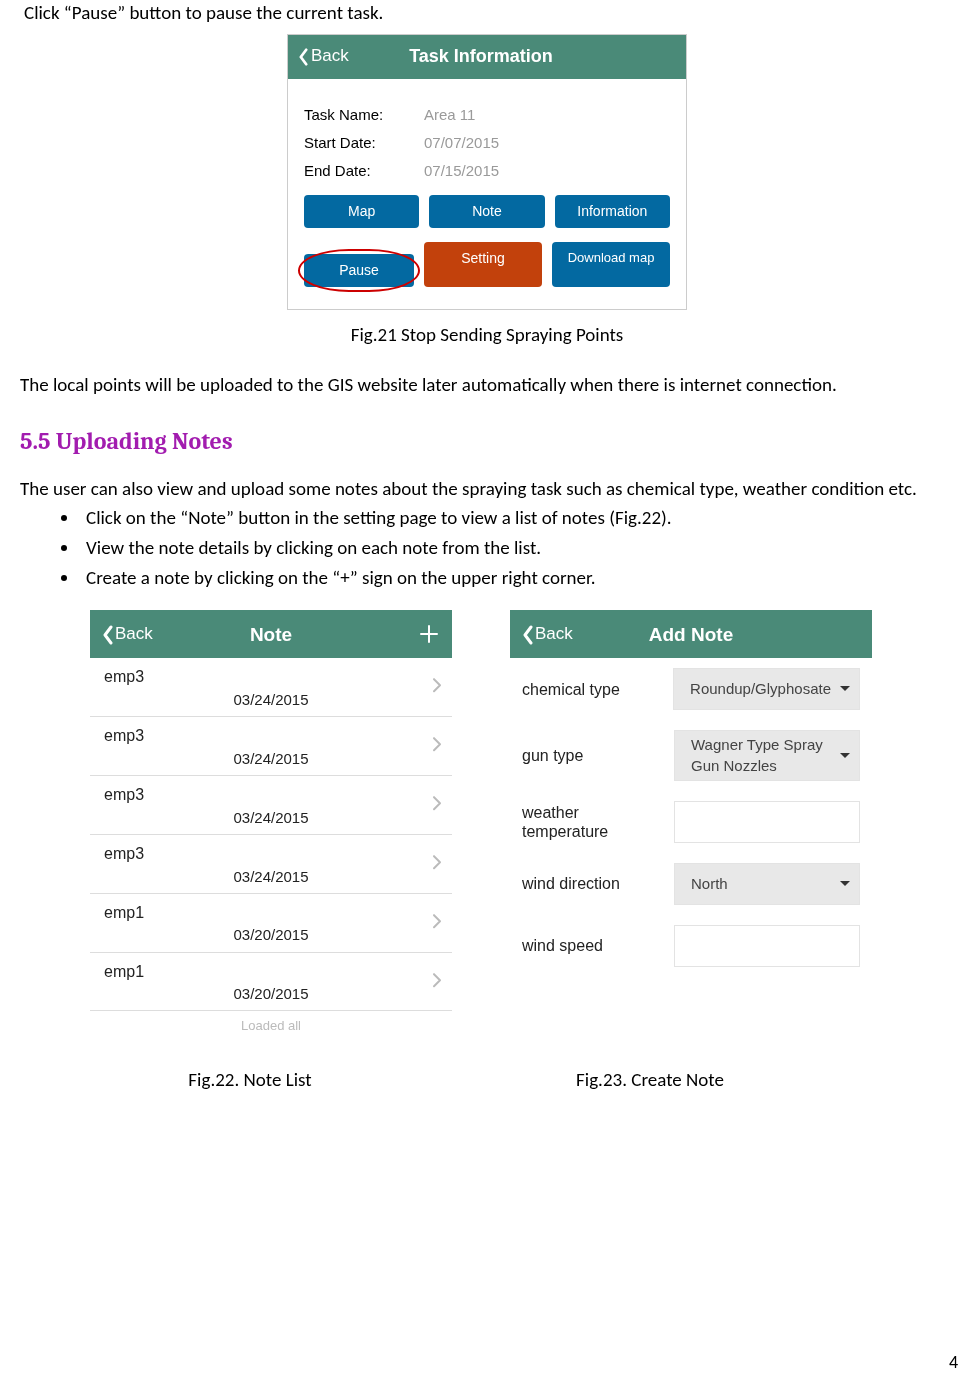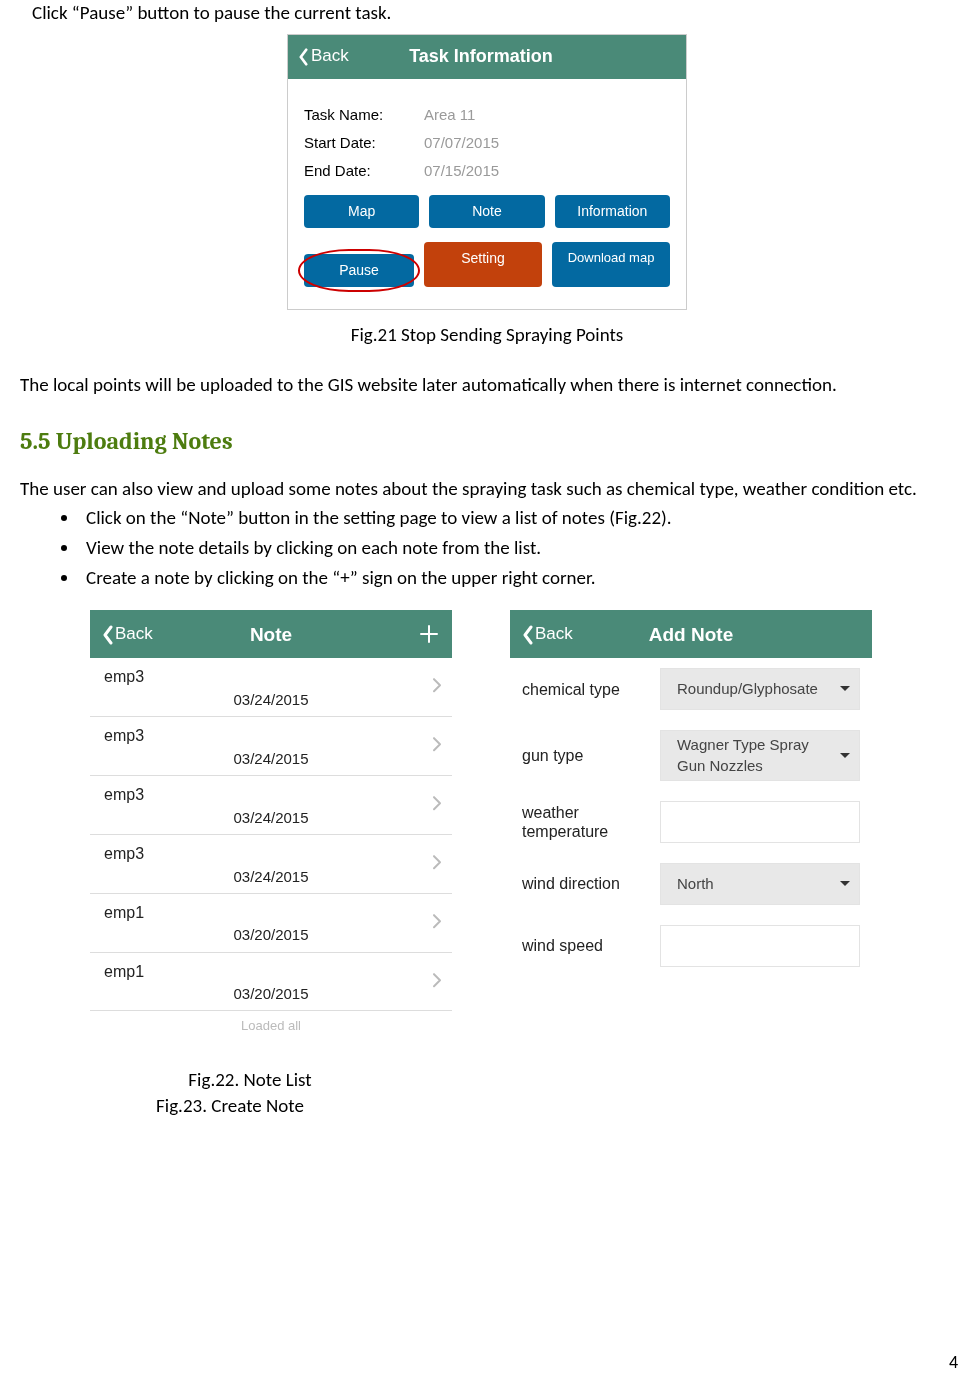--- a/index.html
+++ b/index.html
@@ -9,28 +9,28 @@
     background: #fff;
     font-family: Calibri, "Segoe UI", Arial, sans-serif;
     color: #000;
     font-size: 19px;
     line-height: 1.35;
     width: 974px;
   }
   .page {
     padding: 0 20px 40px 20px;
   }
-  .intro { margin: 0 0 8px 12px; }
+  .intro { margin: 0 0 8px 4px; }
   .figcap {
     text-align: center;
     margin: 12px 0 24px 0;
   }
   .aftercap { margin: 0 0 28px 0; }
   .h-sec {
-    color: #4d7c0f;
+    color: #a21caf;
     font-family: Cambria, Georgia, serif;
     font-weight: bold;
     font-size: 24px;
     margin: 0 0 18px 0;
   }
   .sec-p { margin: 0 0 2px 0; }
   ul.bul {
     margin: 4px 0 20px 0;
     padding-left: 60px;
   }
@@ -41,21 +41,20 @@
   .figs-row {
     display: flex;
     gap: 58px;
     justify-content: flex-start;
     margin: 18px 0 4px 70px;
   }
   .caps-row {
     display: flex;
     justify-content: flex-start;
     margin: 22px 0 40px 0;
-    flex-direction: column;
   }
   .cap-a { width: 420px; text-align: center; padding-left: 40px; }
   .cap-b { width: 420px; text-align: center; }
   .pagenum {
     position: absolute;
     right: 16px;
     bottom: 8px;
     font-size: 18px;
   }
   .outer { position: relative; width: 974px; min-height: 1382px; }
@@ -191,21 +190,21 @@
     color: #bbb;
     font-size: 13px;
     padding: 6px 0 10px 0;
   }
 
   
   .form-row {
     display: flex;
     align-items: center;
     padding: 10px 12px;
-    gap: 10px;
+    gap: 24px;
   }
   .form-label {
     width: 128px;
     font-size: 16px;
     color: #222;
     line-height: 1.2;
   }
   .form-field {
     flex: 1;
     min-height: 42px;

